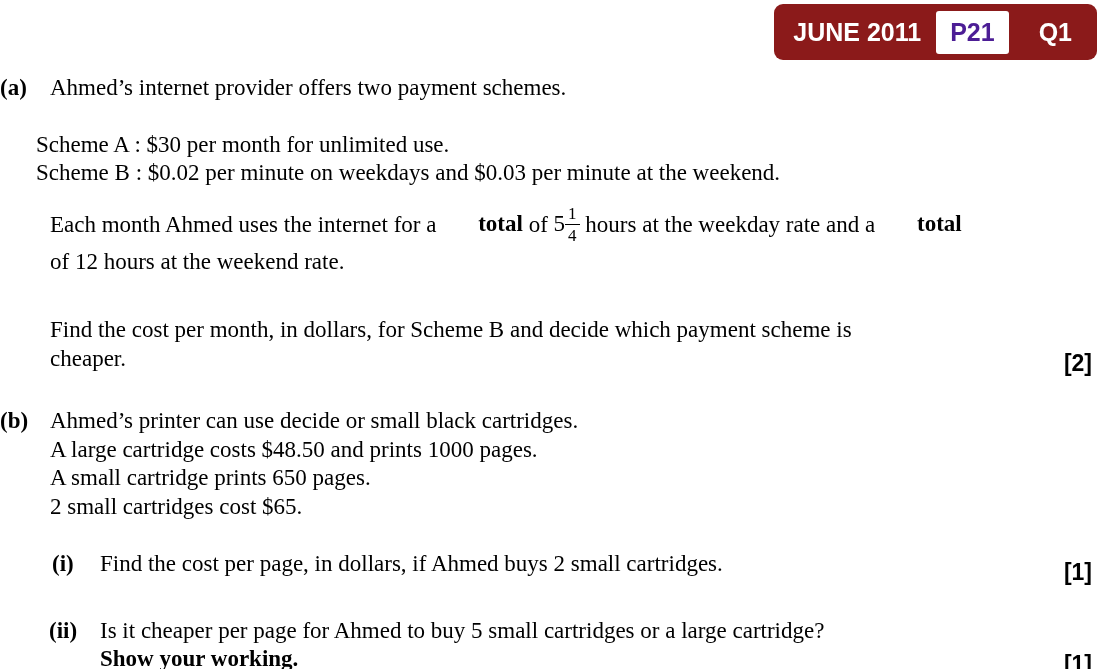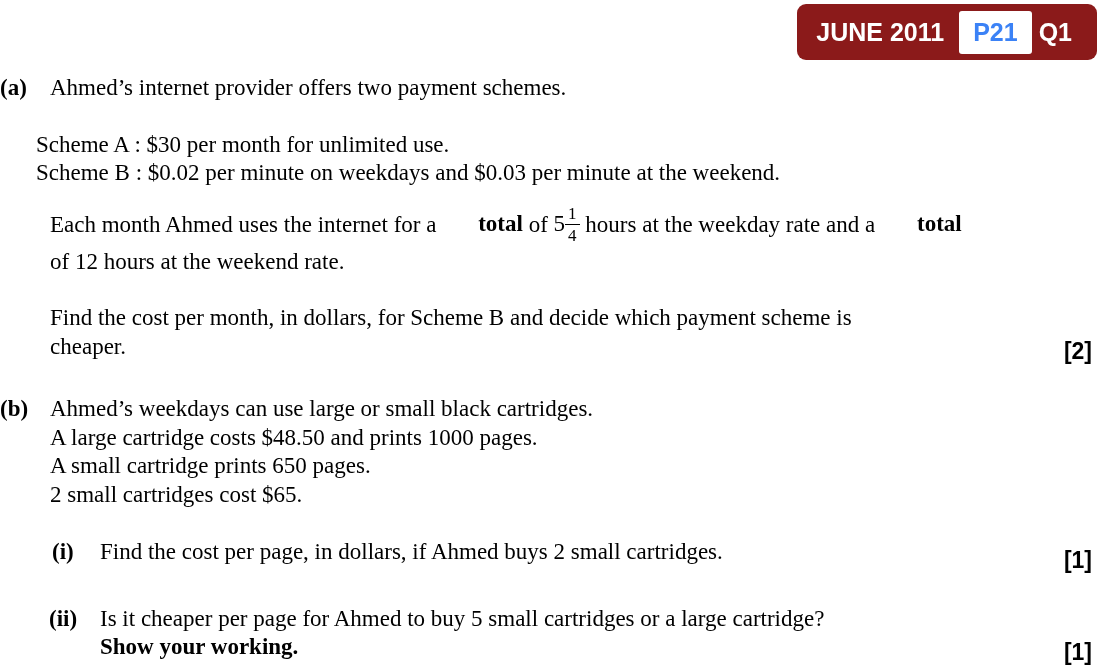--- a/index.html
+++ b/index.html
@@ -28,28 +28,28 @@
     align-items: center;
     font-family: "Liberation Sans", sans-serif;
     font-weight: bold;
     font-size: 25px;
     color: #ffffff;
     white-space: nowrap;
   }
   .badge .session { margin: 0 15px 0 19px; }
   .badge .paper-box {
     background: #ffffff;
-    color: #3b82f6;
+    color: #4c1d95;
     height: 43px;
     display: flex;
     align-items: center;
     padding: 0 14px;
     border-radius: 3px;
   }
-  .badge .question { margin: 0 25px 0 7px; }
+  .badge .question { margin: 0 25px 0 30px; }
 
   
   .row { position: relative; }
   .indent-50 { padding-left: 50px; }
   .indent-100 { padding-left: 100px; }
   .plabel { position: absolute; top: 0; left: 0; font-weight: bold; }
   .plabel-i { position: absolute; top: 0; left: 52px; font-weight: bold; }
   .plabel-ii { position: absolute; top: 0; left: 49px; font-weight: bold; }
   b { font-weight: bold; margin-left: 36px; }
   .bold-line { font-weight: bold; }
@@ -74,21 +74,21 @@
     position: relative;
     top: -2px;
   }
   .frac .num { display: block; border-bottom: 1.6px solid #000; padding: 0 3px; }
   .frac .den { display: block; }
 
   
   #row-a      { margin-top: 74px; }
   #schemes    { margin-top: 28px; padding-left: 36px; }
   #usage      { margin-top: 17px; }
-  #find-cost  { margin-top: 28px; }
+  #find-cost  { margin-top: 40px; }
   #part-b     { margin-top: 34px; }
   #item-i     { margin-top: 29px; }
   #item-ii    { margin-top: 38px; }
 
   #find-cost .marks { top: 34px; }
   #item-i   .marks { top: 9px; }
   #item-ii  .marks { top: 34px; }
 
   .nowrap { white-space: nowrap; }
 </style>
@@ -121,21 +121,21 @@
   </div>
 
   <div class="row indent-50" id="find-cost">
     <div>Find the cost per month, in dollars, for Scheme B and decide which payment scheme is</div>
     <div>cheaper.</div>
     <span class="marks">[2]</span>
   </div>
 
   <div class="row indent-50" id="part-b">
     <span class="plabel">(b)</span>
-    <div>Ahmed’s weekdays can use large or small black cartridges.</div>
+    <div>Ahmed’s printer can use decide or small black cartridges.</div>
     <div>A large cartridge costs $48.50 and prints 1000 pages.</div>
     <div>A small cartridge prints 650 pages.</div>
     <div>2 small cartridges cost $65.</div>
   </div>
 
   <div class="row indent-100" id="item-i">
     <span class="plabel-i">(i)</span>
     <span>Find the cost per page, in dollars, if Ahmed buys 2 small cartridges.</span>
     <span class="marks">[1]</span>
   </div>

